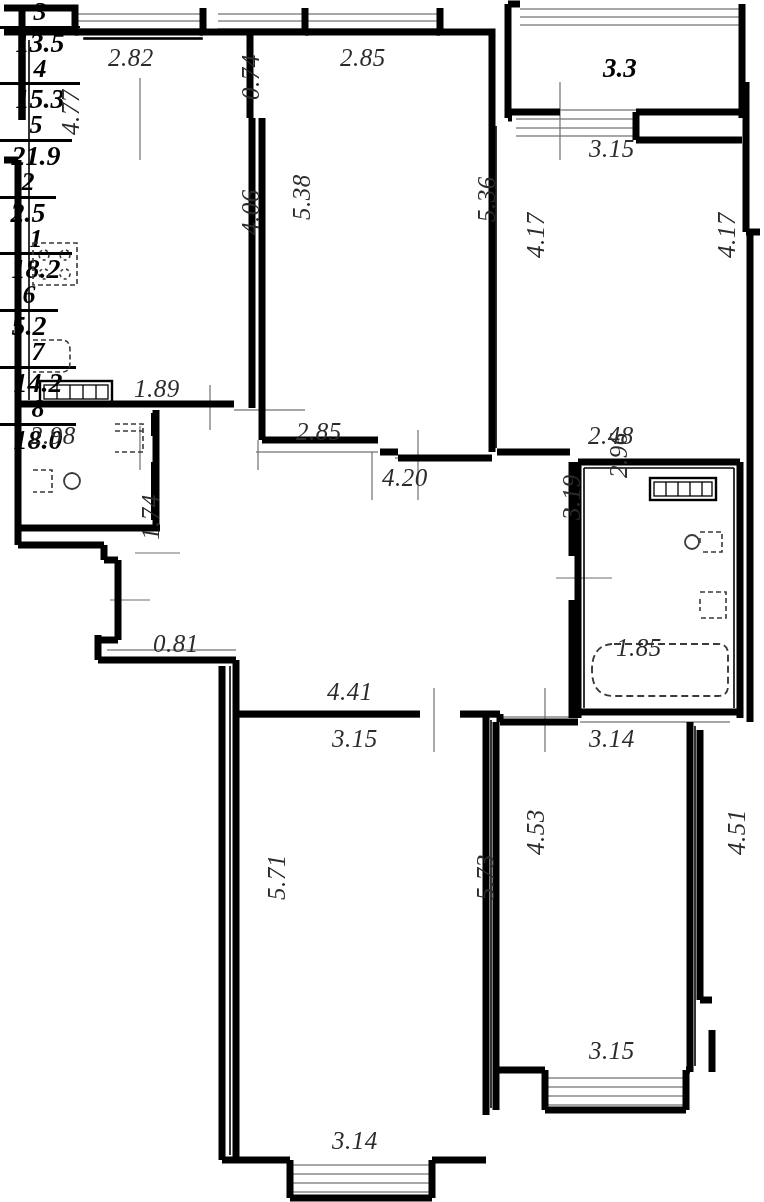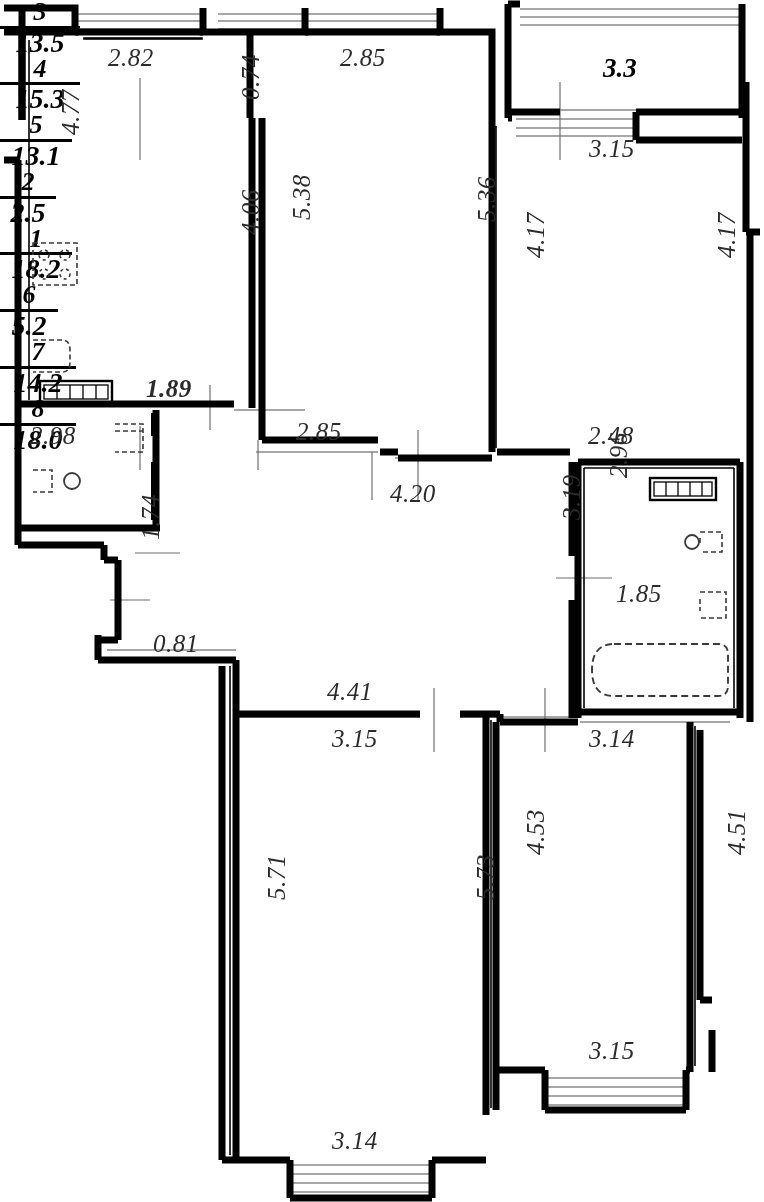--- a/index.html
+++ b/index.html
@@ -259,21 +259,21 @@
   <div class="ar">13.5</div>
 </div>
 
 <div class="room" style="left:340px;top:218px;width:80px;">
   <div class="num">4</div>
   <div class="ar">15.3</div>
 </div>
 
 <div class="room" style="left:585px;top:262px;width:72px;">
   <div class="num">5</div>
-  <div class="ar">13.1</div>
+  <div class="ar">21.9</div>
 </div>
 
 <div class="room" style="left:80px;top:455px;width:56px;">
   <div class="num">2</div>
   <div class="ar">2.5</div>
 </div>
 
 <div class="room" style="left:312px;top:535px;width:72px;">
   <div class="num">1</div>
   <div class="ar">18.2</div>
@@ -292,26 +292,26 @@
 <div class="room" style="left:328px;top:910px;width:76px;">
   <div class="num">8</div>
   <div class="ar">18.0</div>
 </div>
 
 <div class="lbl bal" style="left:603px;top:53px;">3.3</div>
 
 <div class="lbl dim" style="left:108px;top:44px;text-align:center;">2.82</div>
 <div class="lbl dim" style="left:340px;top:44px;">2.85</div>
 <div class="lbl dim" style="left:589px;top:135px;">3.15</div>
-<div class="lbl dim" style="left:146px;top:375px;font-weight:bold;">1.89</div>
+<div class="lbl dim" style="left:134px;top:375px;">1.89</div>
 <div class="lbl dim" style="left:30px;top:422px;">2.98</div>
 <div class="lbl dim" style="left:296px;top:418px;">2.85</div>
-<div class="lbl dim" style="left:382px;top:480px;margin-left:8px;">4.20</div>
+<div class="lbl dim" style="left:382px;top:464px;">4.20</div>
 <div class="lbl dim" style="left:588px;top:422px;">2.48</div>
-<div class="lbl dim" style="left:616px;top:580px;">1.85</div>
+<div class="lbl dim" style="left:616px;top:634px;">1.85</div>
 <div class="lbl dim" style="left:153px;top:630px;">0.81</div>
 <div class="lbl dim" style="left:327px;top:678px;text-align:right;">4.41</div>
 <div class="lbl dim" style="left:332px;top:725px;">3.15</div>
 <div class="lbl dim" style="left:589px;top:725px;">3.14</div>
 <div class="lbl dim" style="left:589px;top:1037px;">3.15</div>
 <div class="lbl dim" style="left:332px;top:1127px;">3.14</div>
 
 <div class="lbl dim v" style="left:57px;top:135px;transform:rotate(-90deg);">4.77</div>
 <div class="lbl dim v" style="left:237px;top:100px;transform:rotate(-90deg);">0.74</div>
 <div class="lbl dim v" style="left:237px;top:235px;transform:rotate(-90deg);">4.06</div>

